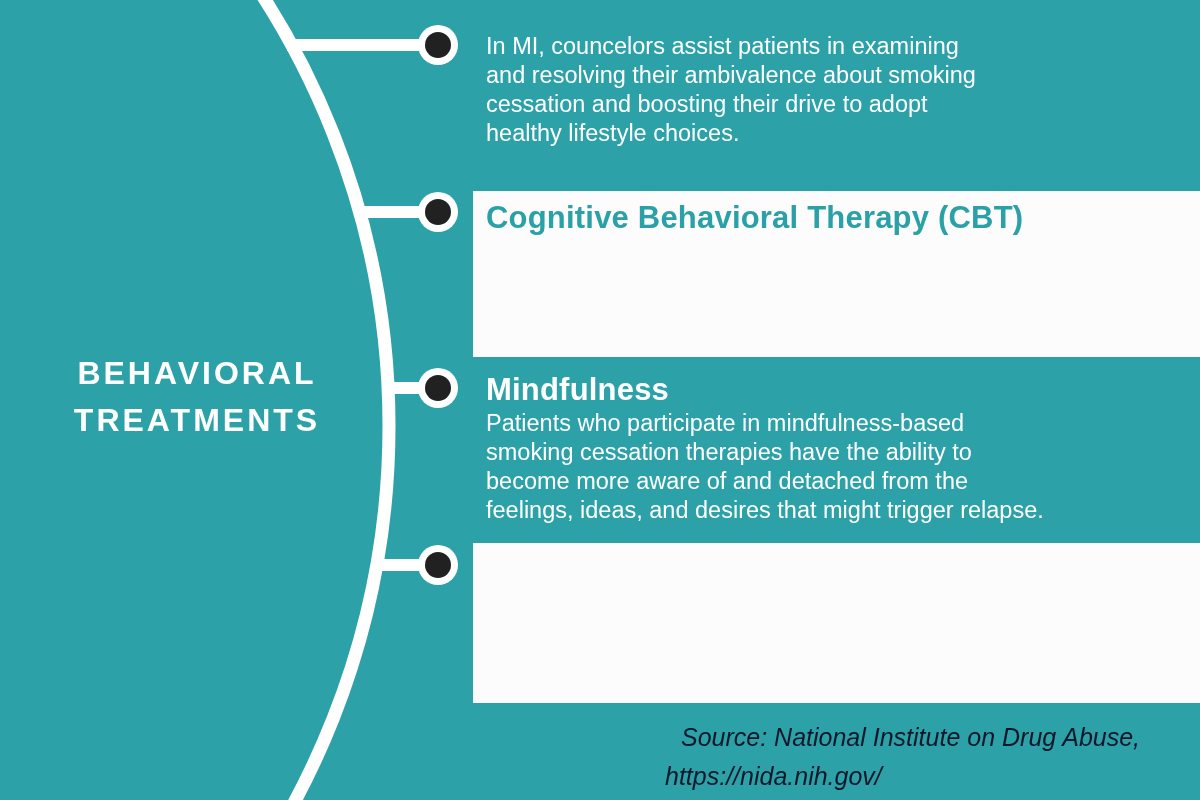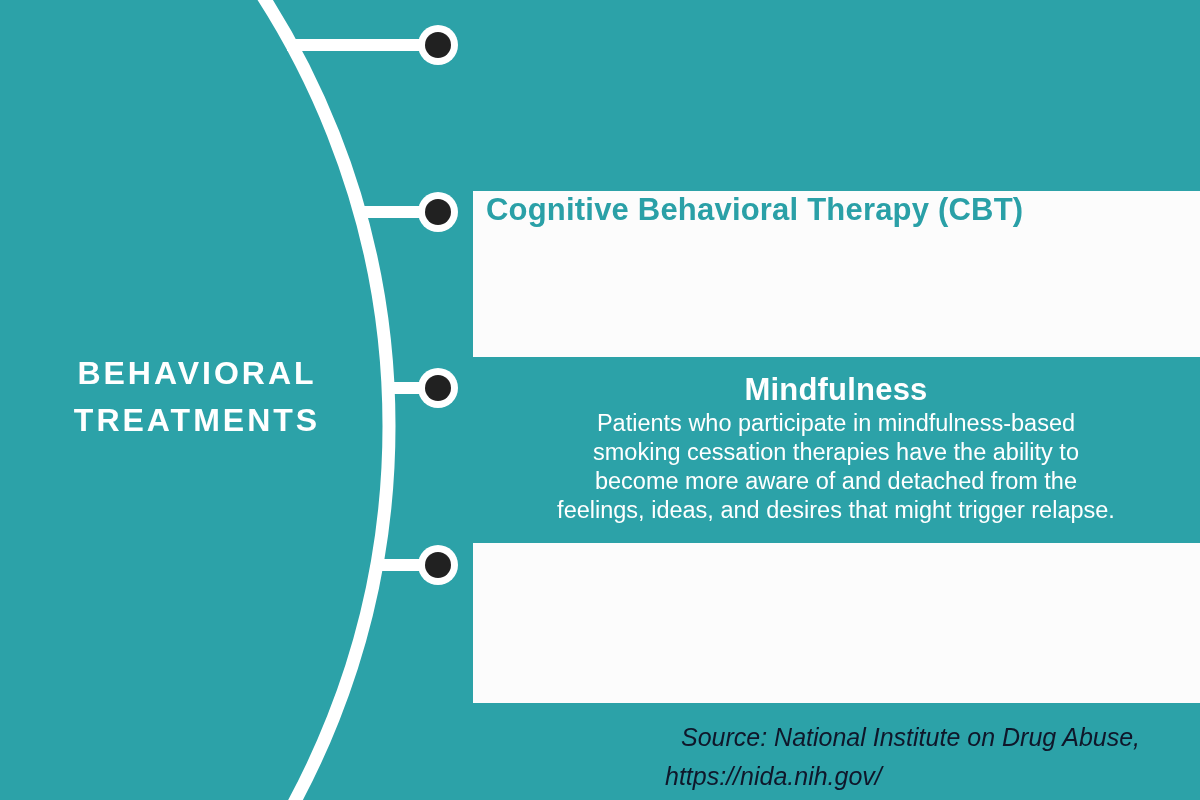--- a/index.html
+++ b/index.html
@@ -43,22 +43,22 @@
     line-height: 47px;
     text-align: center;
     white-space: pre-line;
   }
   .item {
     position: absolute;
     left: 486px;
     width: 700px;
   }
   .item-1 { top: 30px; }
-  .item-2 { top: 193px; }
-  .item-3 { top: 373px; text-align: center; }
+  .item-2 { top: 201px; }
+  .item-3 { top: 373px; }
   .item-4 { top: 551px; }
   .item h2 {
     margin: 0;
     font-size: 31px;
     font-weight: bold;
     line-height: 34px;
     letter-spacing: 0.2px;
   }
   .item p {
     margin: 2px 0 0 0;
@@ -113,20 +113,24 @@
     <g>
       <circle cx="438" cy="565" r="20" fill="#FFFFFF"></circle>
       <circle cx="438" cy="565" r="13" fill="#212121"></circle>
     </g>
   </svg>
 
   <h1 class="page-title">BEHAVIORAL
 TREATMENTS</h1>
 
   <section class="item item-1 on-teal">
+    <p>In MI, councelors assist patients in examining
+and resolving their ambivalence about smoking
+cessation and boosting their drive to adopt
+healthy lifestyle choices.</p>
   </section>
 
   <section class="item item-2 on-panel">
     <h2>Cognitive Behavioral Therapy (CBT)</h2>
   </section>
 
   <section class="item item-3 on-teal">
     <h2>Mindfulness</h2>
     <p>Patients who participate in mindfulness-based
 smoking cessation therapies have the ability to

